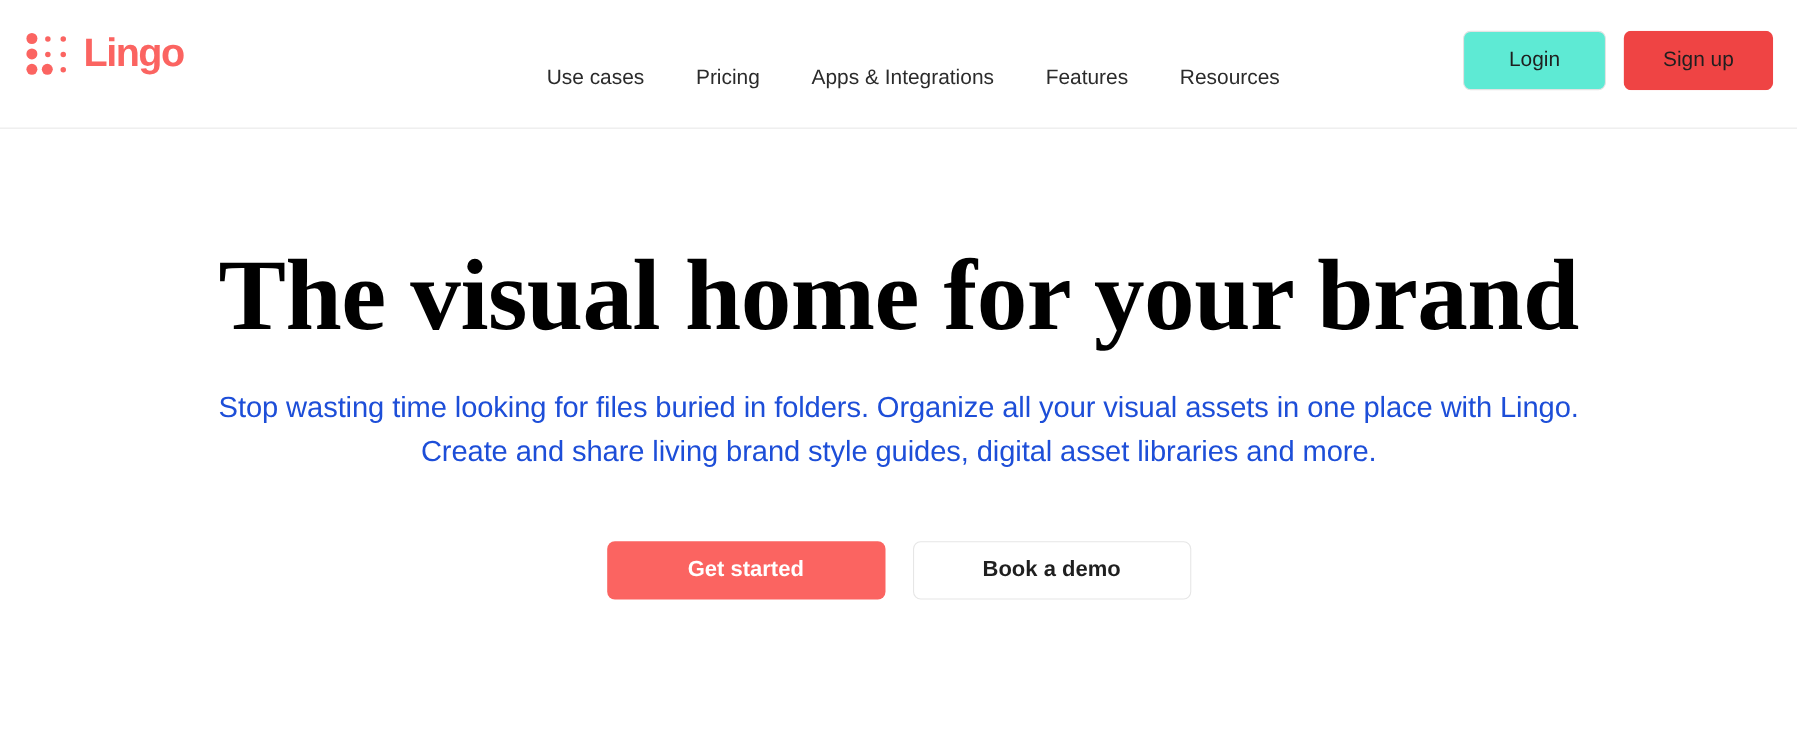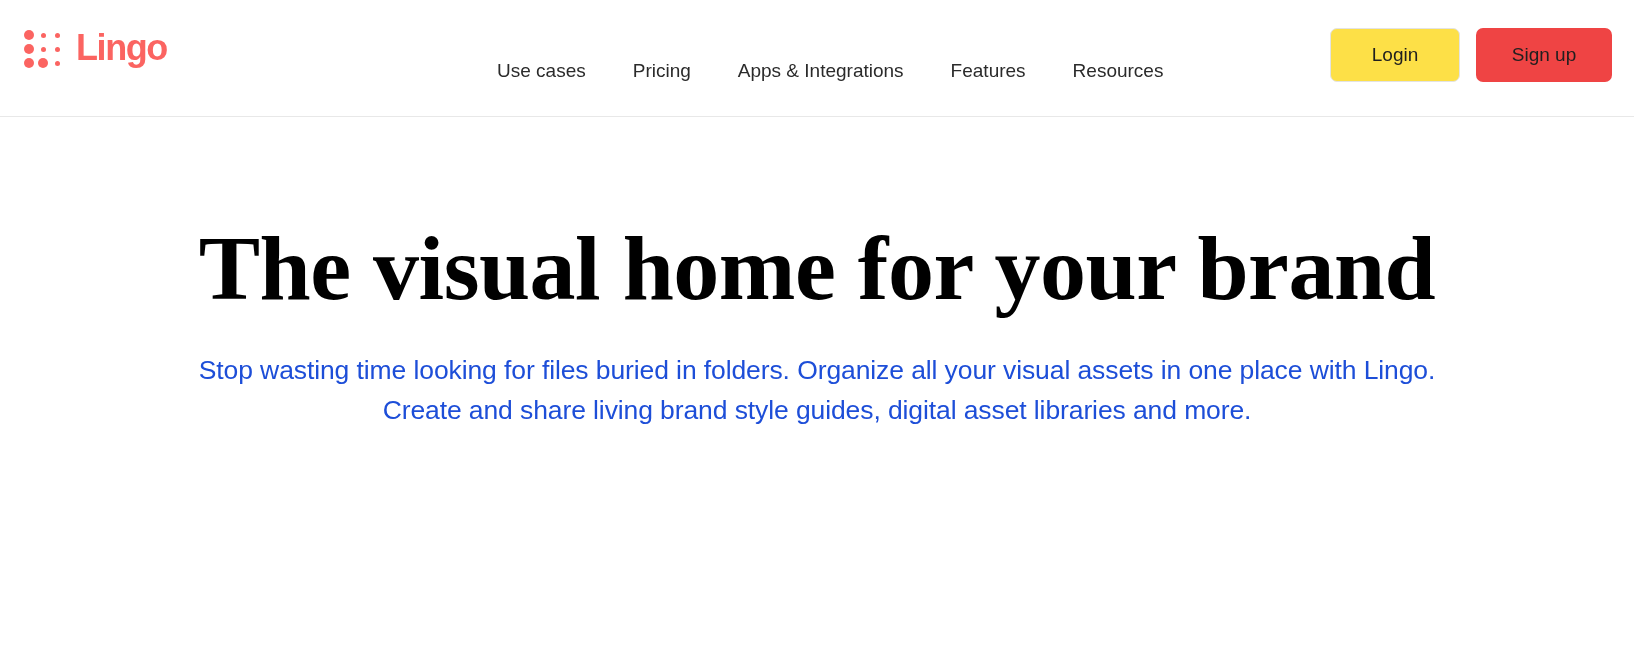--- a/index.html
+++ b/index.html
@@ -83,21 +83,21 @@
     top: 28px;
     display: flex;
     align-items: center;
     gap: 16px;
   }
   .btn-login {
     width: 130px;
     height: 54px;
     border: 1px solid #e3e3e3;
     border-radius: 7px;
-    background: #fde047;
+    background: #5eead4;
     color: #1f1f1f;
     font-size: 19px;
     font-weight: 500;
     font-family: "Liberation Sans", sans-serif;
     display: flex;
     align-items: center;
     justify-content: center;
     cursor: pointer;
   }
   .btn-signup {
@@ -217,14 +217,18 @@
   </div>
 
 </header>
 
 <main class="hero">
 
   <h1 class="hero-title">The visual home for your brand</h1>
 
   <p class="hero-sub">Stop wasting time looking for files buried in folders. Organize all your visual assets in one place with Lingo. Create and share living brand style guides, digital asset libraries and more.</p>
 
+  <div class="cta-row">
+    <button class="btn-primary">Get started</button>
+    <button class="btn-secondary">Book a demo</button>
+  </div>
 
 </main>
 
 </body></html>

